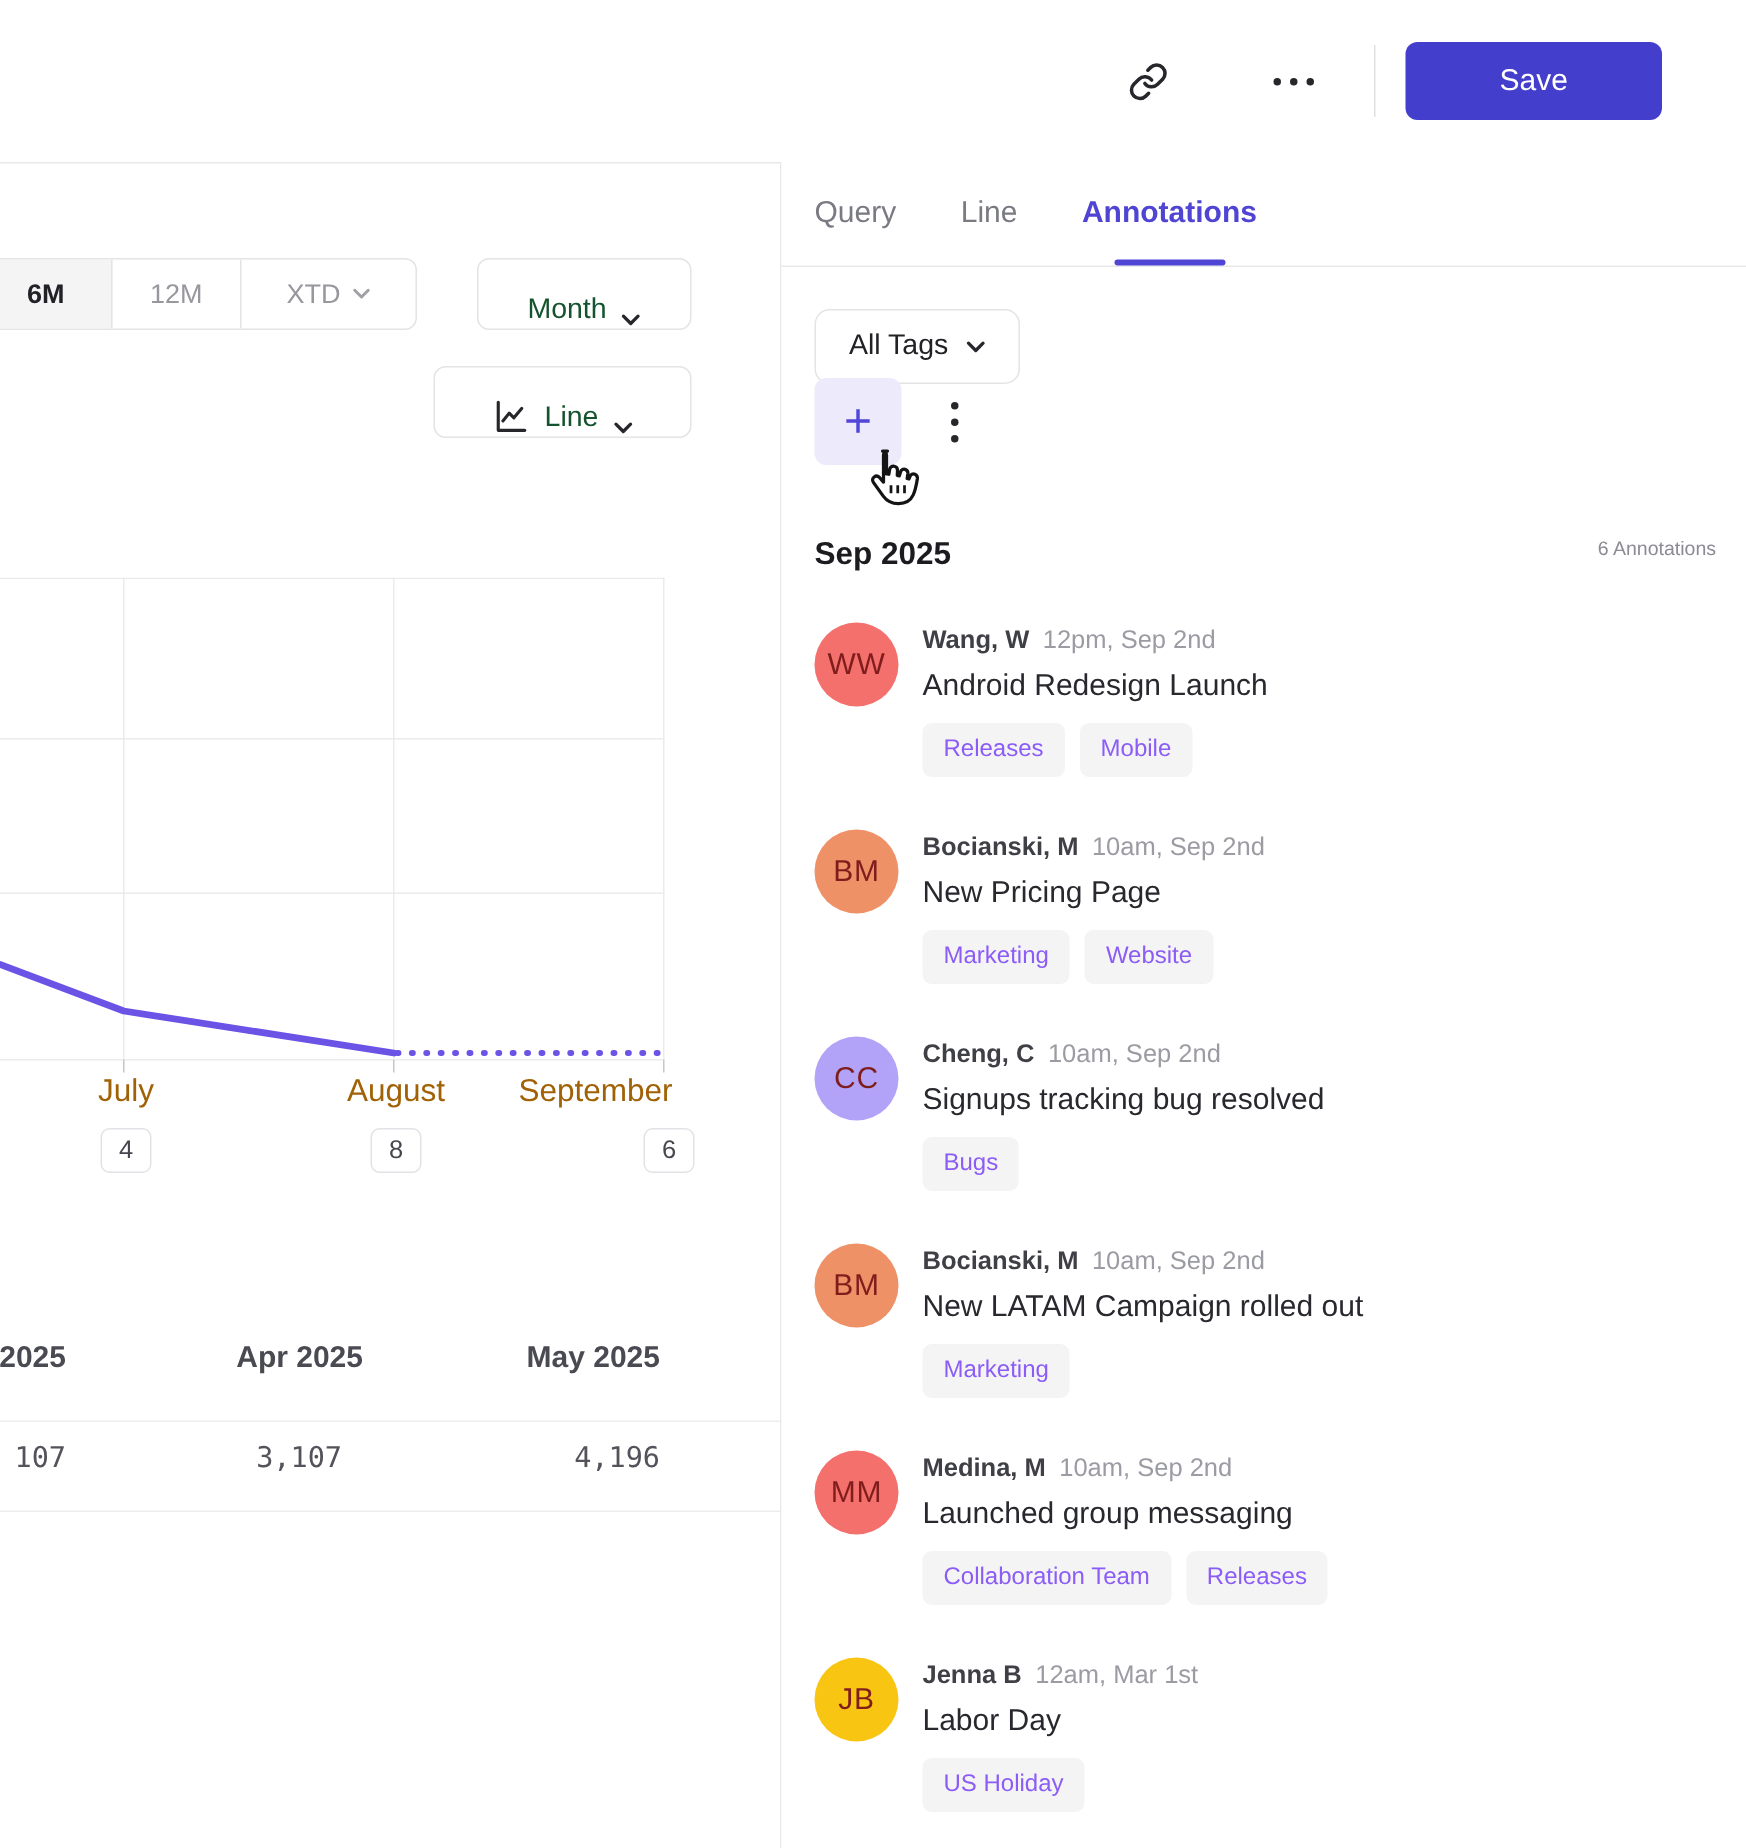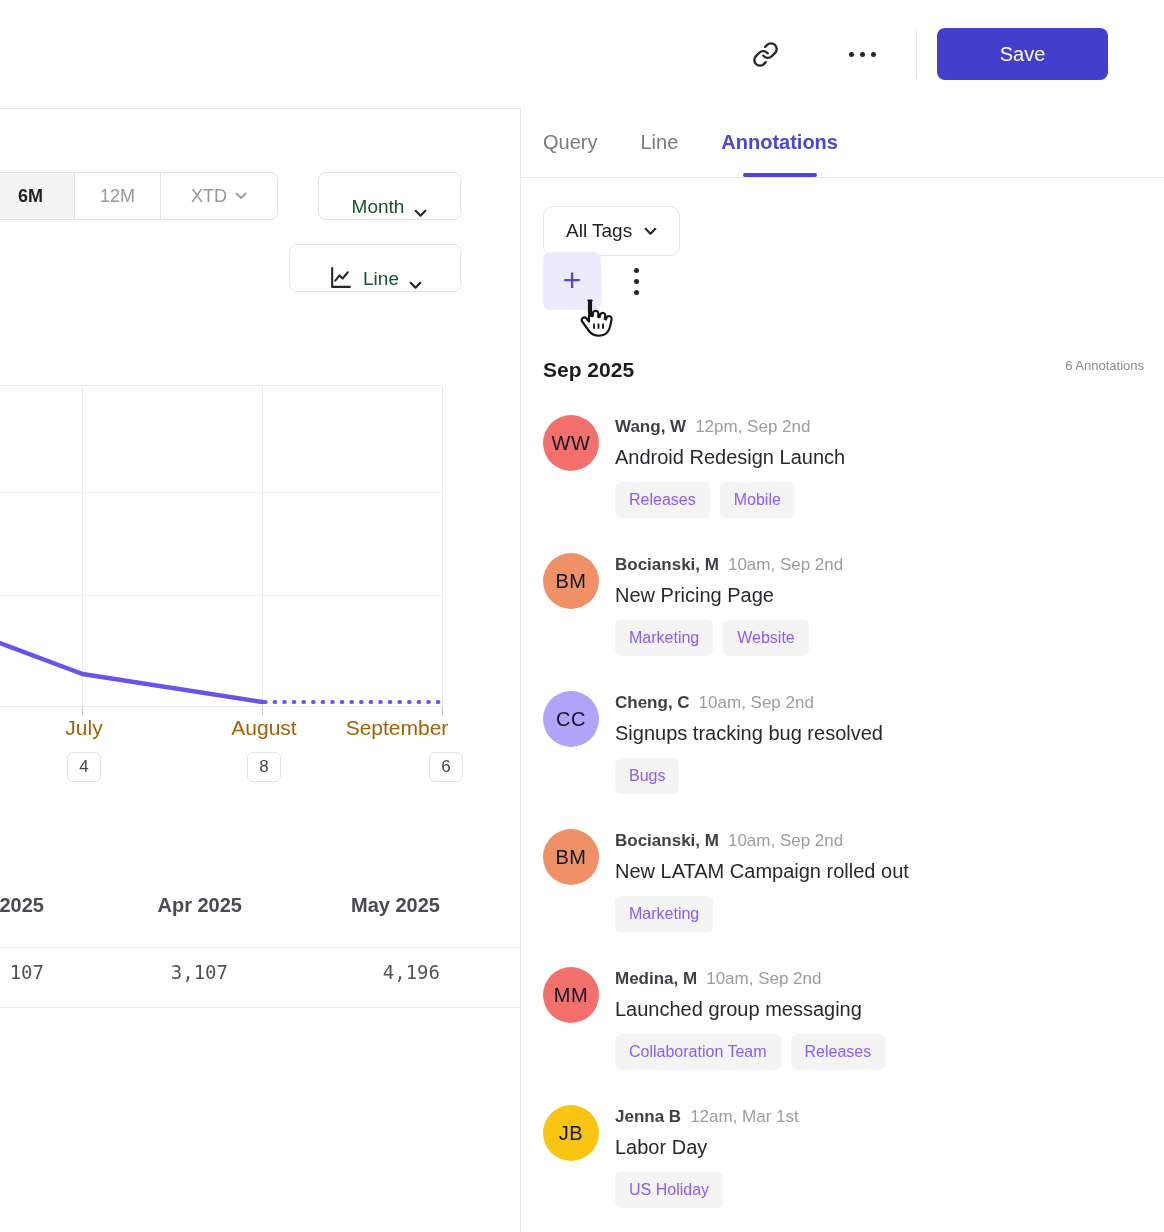--- a/index.html
+++ b/index.html
@@ -81,21 +81,21 @@
   .kebab-btn i{width:5px;height:5px;border-radius:50%;background:#26262b;}
   .cursor-overlay{position:absolute;left:30px;top:44px;pointer-events:none;}
 
   .group-header{display:flex;justify-content:space-between;align-items:flex-start;margin-top:48px;}
   .group-title{font-size:21px;font-weight:700;color:#1b1b20;}
   .group-count{font-size:13px;color:#8b8b94;}
 
   .annotation-list{margin-top:33px;}
   .annotation{display:flex;gap:16px;margin-bottom:35px;cursor:pointer;}
   .avatar{flex:0 0 56px;width:56px;height:56px;border-radius:50%;display:flex;align-items:center;
-          justify-content:center;color:#0f172a;font-size:20px;font-weight:500;letter-spacing:.5px;}
+          justify-content:center;color:#7f1d1d;font-size:20px;font-weight:500;letter-spacing:.5px;}
   .annotation-body{flex:1;min-width:0;}
   .annotation-meta{display:flex;align-items:baseline;gap:9px;font-size:17px;line-height:24px;}
   .author{font-weight:700;color:#3f3f46;}
   .time{color:#9b9ba3;font-weight:400;}
   .annotation-title{font-size:20px;color:#28282e;line-height:35px;margin-top:1px;max-width:330px;}
   .annotation-tags{display:flex;gap:10px;margin-top:7px;flex-wrap:wrap;}
   .tag{display:inline-flex;align-items:center;height:36px;padding:0 14px;border-radius:6px;
        background:#f4f4f5;color:#8b5cf6;font-size:16px;box-sizing:border-box;}
 </style>
 </head>

